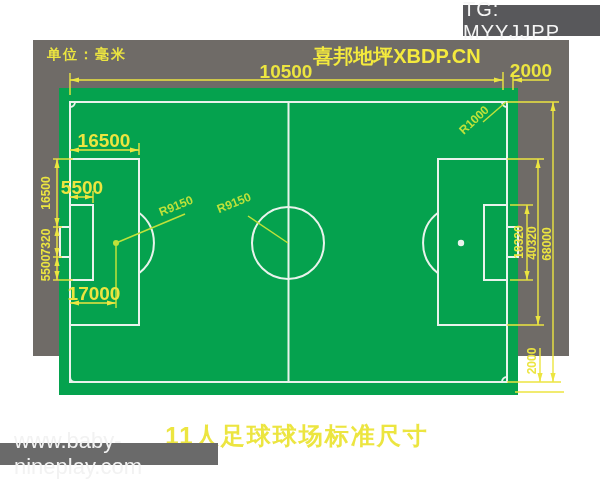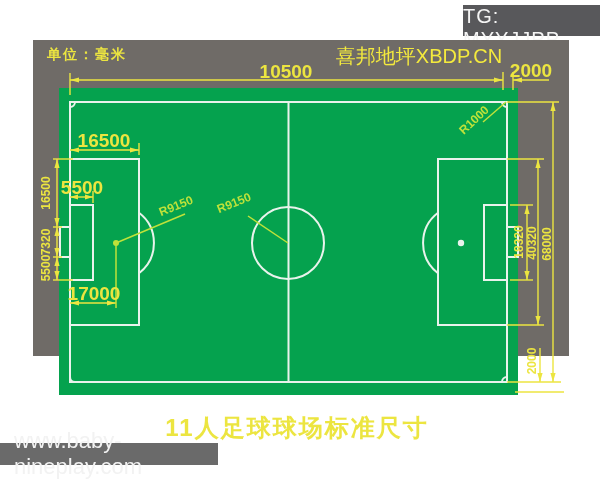--- a/index.html
+++ b/index.html
@@ -11,21 +11,21 @@
     --badge_gray:#58585b;
     --watermark_gray:#6a6a6a;
     --badge_text:#f5f5f5;
   }
   *{margin:0;padding:0;box-sizing:border-box;}
   body{background:#fff;font-family:"Liberation Sans",sans-serif;}
   .stage{position:relative;width:600px;height:480px;background:#ffffff;overflow:hidden;}
 
   .tg-badge{position:absolute;left:463px;top:5px;width:137px;height:31px;
     background:var(--badge_gray);color:var(--badge_text);
-    display:flex;align-items:flex-start;justify-content:center;
+    display:flex;align-items:center;justify-content:center;
     font-size:20px;letter-spacing:1px;}
 
   .panel{position:absolute;left:33px;top:40px;width:536px;height:316px;
     background:var(--panel_gray);}
 
   .field{position:absolute;left:26px;top:48px;width:459px;height:307px;
     background:var(--field_green);}
 
   .draw{position:absolute;left:0;top:0;}
 
@@ -37,23 +37,23 @@
   .spot-r{fill:var(--line_white);}
 
   .lbl{position:absolute;color:var(--dim_yellow);font-weight:bold;
     font-size:19px;white-space:nowrap;transform:translate(-50%,-50%);}
   .lbl.v{transform:translate(-50%,-50%) rotate(-90deg);font-size:12px;}
   .lbl.r21{transform:translate(-50%,-50%) rotate(-22deg);color:var(--radius_label);font-size:12px;}
   .lbl.r43{transform:translate(-50%,-50%) rotate(-43deg);color:var(--radius_label);font-size:12px;}
 
   .unit-label{position:absolute;left:14px;top:6px;color:var(--dim_yellow);
     font-weight:bold;font-size:14px;letter-spacing:2px;}
-  .brand{position:absolute;left:386px;top:16px;transform:translate(-50%,-50%);
-    color:#f4ea3d;font-weight:normal;font-size:20px;white-space:nowrap;}
-  .caption{position:absolute;left:264px;top:388px;transform:translate(-50%,-50%);
+  .brand{position:absolute;left:364px;top:16px;transform:translate(-50%,-50%);
+    color:#f4ea3d;font-weight:bold;font-size:20px;white-space:nowrap;}
+  .caption{position:absolute;left:264px;top:396px;transform:translate(-50%,-50%);
     color:var(--dim_yellow);font-weight:bold;font-size:24px;letter-spacing:2px;white-space:nowrap;}
 
   .watermark{position:absolute;left:0;top:443px;width:218px;height:22px;
     background:var(--watermark_gray);color:#f2f2f2;font-size:22px;
     display:flex;align-items:center;padding-left:14px;}
 </style>
 </head>
 <body>
 
 <div class="stage">

